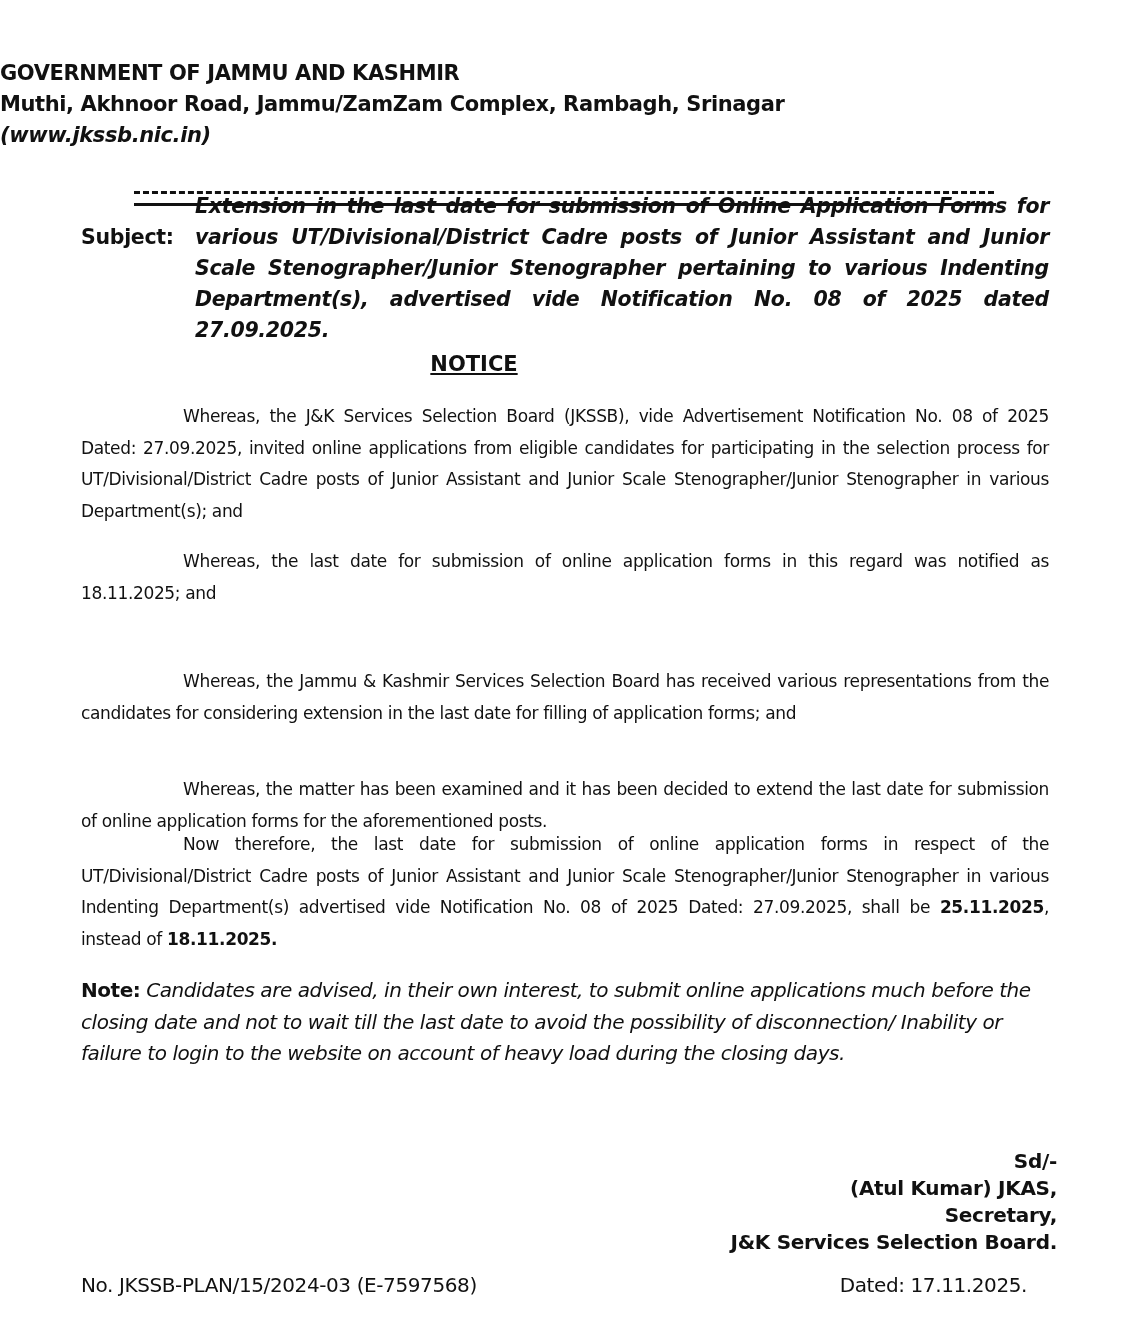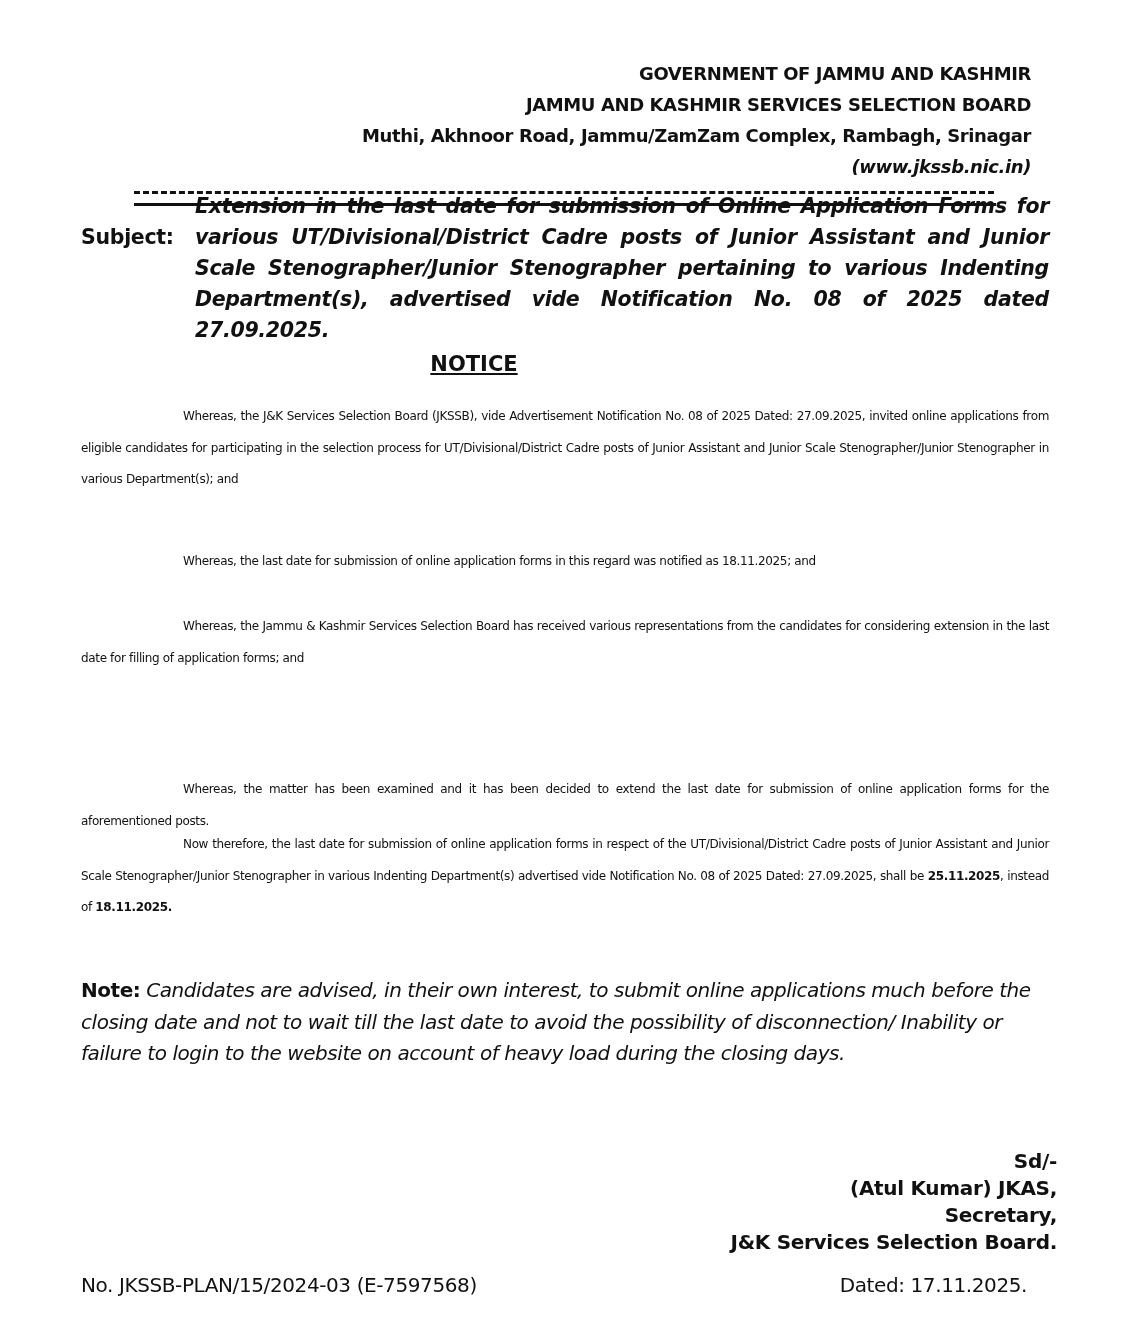--- a/index.html
+++ b/index.html
@@ -18,23 +18,23 @@
   .page {
     position: absolute;
     left: 0; top: 0;
     width: 1127px;
     height: 1341px;
   }
   .header {
     position: absolute;
     left: 0;
     width: 1031px;
-    text-align: right;
+    text-align: left;
     font-weight: bold;
-    font-size: 18px;
+    font-size: 21px;
     line-height: 31px;
     top: 58px;
     letter-spacing: -0.4px;
   }
   .header .line { display: block; white-space: nowrap; }
   .header .site { font-style: italic; }
   .dash-line {
     position: absolute;
     left: 134px;
     width: 860px;
@@ -79,21 +79,21 @@
     text-align: center;
     font-weight: bold;
     font-size: 21px;
     text-decoration: underline;
     line-height: 28px;
   }
   .para {
     position: absolute;
     left: 81px;
     width: 968px;
-    font-size: 12px;
+    font-size: 17px;
     line-height: 31.5px;
     text-align: justify;
     text-indent: 102px;
     letter-spacing: -0.35px;
     margin: 0;
   }
   .para b { font-weight: bold; }
   .note {
     position: absolute;
     left: 81px;
@@ -134,40 +134,39 @@
     letter-spacing: -0.4px;
   }
 </style>
 </head>
 <body>
 
 <div class="page">
 
   <div class="header">
     <span class="line">GOVERNMENT OF JAMMU AND KASHMIR</span>
-    <span class="line">JAMMU AND KASHMIR SERVICES SELECTION BOARD</span>
     <span class="line">Muthi, Akhnoor Road, Jammu/ZamZam Complex, Rambagh, Srinagar</span>
     <span class="line site">(www.jkssb.nic.in)</span>
   </div>
 
   <div class="dash-line"></div>
   <div class="solid-line"></div>
 
   <div class="subject">
     <span class="label">Subject:</span>
     <div class="text-wrap">
       <span style="display:block;text-indent:0;">Extension in the last date for submission of Online Application Forms for various UT/Divisional/District Cadre posts of Junior Assistant and Junior Scale Stenographer/Junior Stenographer pertaining to various Indenting Department(s), advertised vide Notification No.  08 of 2025 dated 27.09.2025.</span>
     </div>
   </div>
 
   <div class="notice-title">NOTICE</div>
 
   <p class="para" style="top:401px;">Whereas, the J&amp;K Services Selection Board (JKSSB), vide Advertisement Notification No. 08 of 2025 Dated: 27.09.2025, invited online applications from eligible candidates for participating in the selection process for UT/Divisional/District Cadre posts of Junior Assistant and Junior Scale Stenographer/Junior Stenographer in various Department(s); and</p>
   <p class="para" style="top:546px;">Whereas, the last date for submission of online application forms in this regard was notified as 18.11.2025; and</p>
-  <p class="para" style="top:611px;">Whereas, the Jammu &amp; Kashmir Services Selection Board has received various representations from the candidates for considering extension in the last date for filling of application forms; and</p>
+  <p class="para" style="top:666px;">Whereas, the Jammu &amp; Kashmir Services Selection Board has received various representations from the candidates for considering extension in the last date for filling of application forms; and</p>
   <p class="para" style="top:746px;margin-top:28px;">Whereas, the matter has been examined and it has been decided to extend the last date for submission of online application forms for the aforementioned posts.</p>
 
   <p class="para" style="top:829px;"><span>Now therefore, the last date for submission of online application forms in respect of the UT/Divisional/District Cadre posts of Junior Assistant and Junior Scale Stenographer/Junior Stenographer in various Indenting Department(s) advertised vide Notification No. 08 of 2025 Dated: 27.09.2025, shall be </span><b>25.11.2025</b><span>, instead of </span><b>18.11.2025.</b></p>
 
   <p class="note"><span class="note-label">Note:</span> <span class="note-text">Candidates are advised, in their own interest, to submit online applications much before the closing date and not to wait till the last date to avoid the possibility of disconnection/ Inability or failure to login to the website on account of heavy load during the closing days.</span></p>
 
   <div class="signature">
     <span class="line">Sd/-</span>
     <span class="line">(Atul Kumar) JKAS,</span>
     <span class="line">Secretary,</span>

